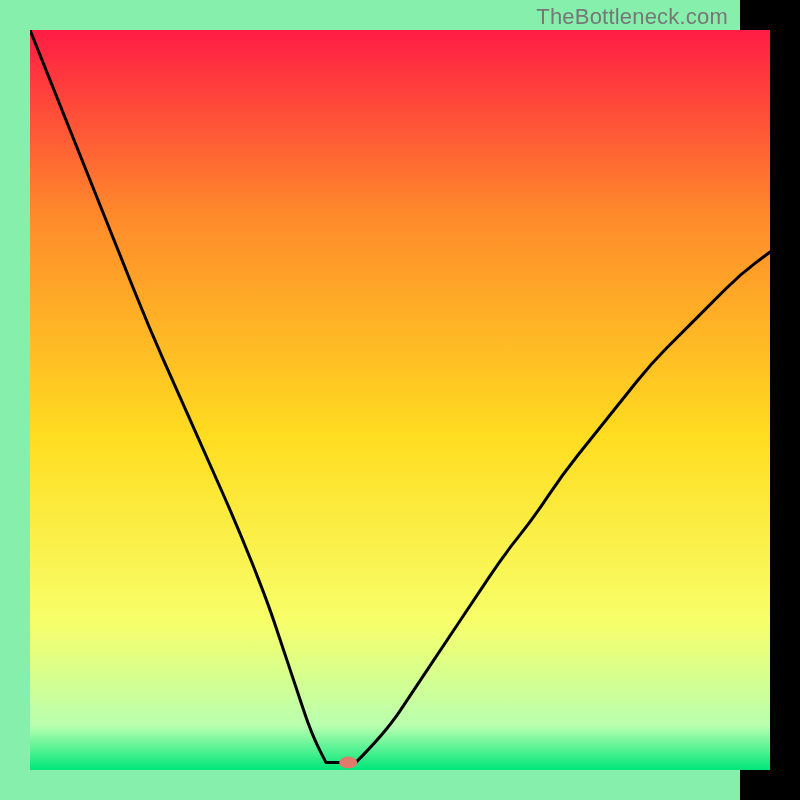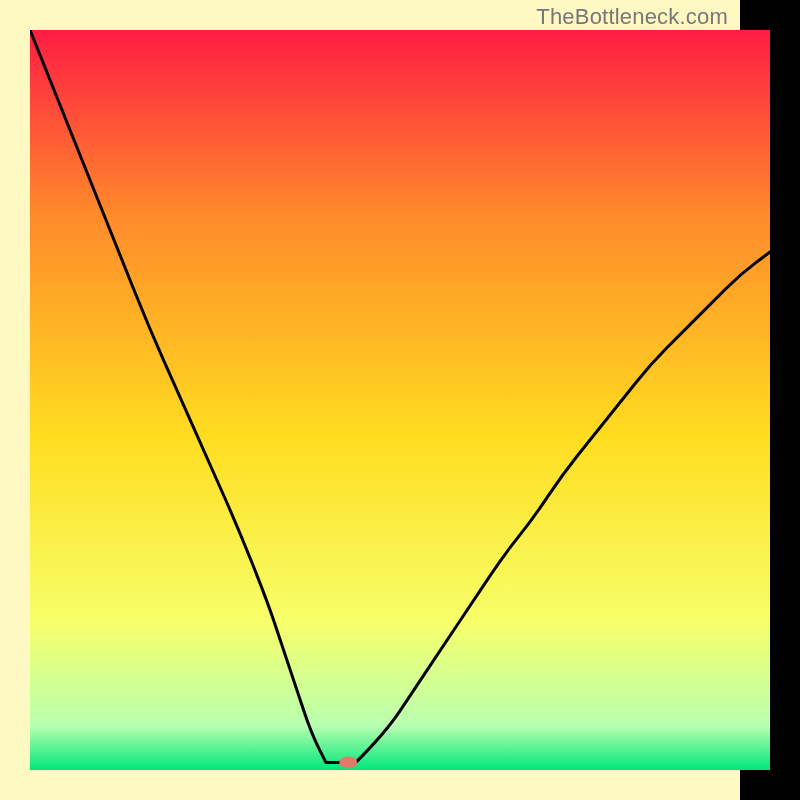--- a/index.html
+++ b/index.html
@@ -8,21 +8,21 @@
     width: 800px;
     height: 800px;
     background: #000;
     font-family: Arial, Helvetica, sans-serif;
     overflow: hidden;
   }
   .frame {
     position: relative;
     width: 740px;
     height: 800px;
-    background: #fef9c3;
+    background: #86efac;
   }
   .watermark {
     position: absolute;
     top: 4px;
     right: 12px;
     color: #777;
     font-size: 22px;
     font-weight: 500;
     letter-spacing: 0.2px;
     user-select: none;

